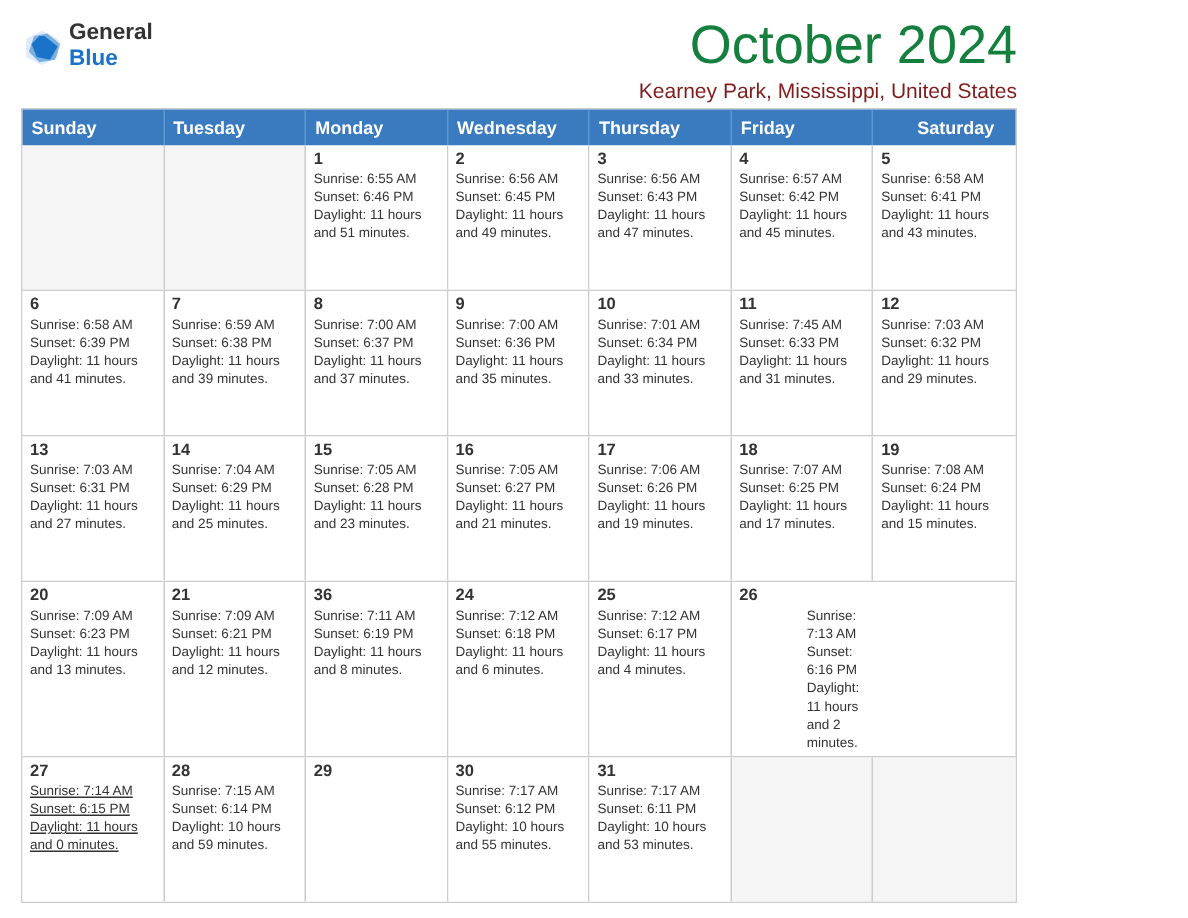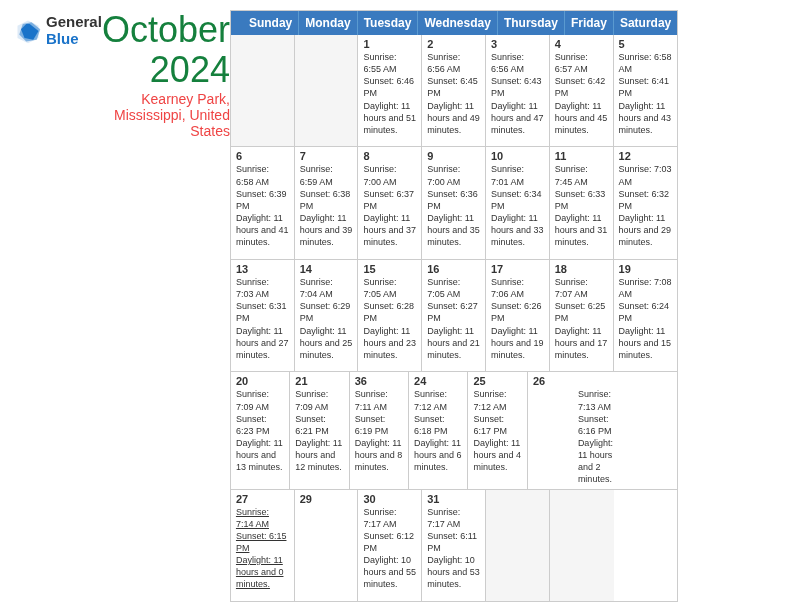--- a/index.html
+++ b/index.html
@@ -8,21 +8,21 @@
       height: 612px;
       font-family: Arial, Helvetica, sans-serif;
       background: #fff;
       overflow: hidden;
     }
     .page {
       width: 692px;
       height: 612px;
       padding: 10px 14px 10px 14px;
       display: flex;
-      flex-direction: row;
+      flex-direction: column;
     }
     .header {
       display: flex;
       align-items: flex-start;
       justify-content: space-between;
       margin-bottom: 4px;
     }
     .logo {
       display: flex;
       align-items: center;
@@ -52,44 +52,43 @@
       text-align: right;
     }
     .month-title {
       font-size: 36px;
       font-weight: normal;
       color: #15803d;
       line-height: 1.1;
     }
     .location {
       font-size: 14px;
-      color: #ef4444;
+      color: #7f1d1d;
       margin-top: 2px;
     }
     .calendar {
       flex: 1;
       display: flex;
       flex-direction: column;
       border: 1px solid #ccc;
     }
     .cal-header {
       display: grid;
       grid-template-columns: repeat(7, 1fr);
       background: #3a7abf;
-      padding-left: 12px;
     }
     .cal-header-cell {
       color: #fff;
       font-size: 12px;
       font-weight: bold;
       padding: 5px 6px;
       text-align: left;
       border-right: 1px solid #5a9ad0;
     }
-    .cal-header-cell:last-child { border-right: none; }
+    .cal-header-cell:last-child { border-right: none; margin-left: 23px; }
     .cal-body {
       display: flex;
       flex-direction: column;
       flex: 1;
     }
     .cal-row {
       display: grid;
       grid-template-columns: repeat(7, 1fr);
       flex: 1;
       border-bottom: 1px solid #ccc;
@@ -136,22 +135,22 @@
     </div>
     <div class="title-block">
       <div class="month-title">October 2024</div>
       <div class="location">Kearney Park, Mississippi, United States</div>
     </div>
   </div>
 
   <div class="calendar">
     <div class="cal-header">
     <div class="cal-header-cell">Sunday</div>
+        <div class="cal-header-cell">Tuesday</div>
         <div class="cal-header-cell">Monday</div>
-        <div class="cal-header-cell">Tuesday</div>
         <div class="cal-header-cell">Wednesday</div>
         <div class="cal-header-cell">Thursday</div>
         <div class="cal-header-cell">Friday</div>
         <div class="cal-header-cell">Saturday</div>
       </div>
     <div class="cal-body">
     <div class="cal-row">
           <div class="cal-cell empty"></div>
           <div class="cal-cell empty"></div>
           <div class="cal-cell">
@@ -312,20 +311,26 @@
           </div>
         </div>
         <div class="cal-row">
           <div class="cal-cell">
             <div class="day-num">27</div>
             <div class="cell-info" style="white-space: pre-line; text-decoration: underline;">Sunrise: 7:14 AM
 Sunset: 6:15 PM
 Daylight: 11 hours and 0 minutes.</div>
           </div>
           <div class="cal-cell">
+            <div class="day-num">28</div>
+            <div class="cell-info" style="white-space: pre-line;">Sunrise: 7:15 AM
+Sunset: 6:14 PM
+Daylight: 10 hours and 59 minutes.</div>
+          </div>
+          <div class="cal-cell">
             <div class="day-num">29</div>
           </div>
           <div class="cal-cell">
             <div class="day-num">30</div>
             <div class="cell-info" style="white-space: pre-line;">Sunrise: 7:17 AM
 Sunset: 6:12 PM
 Daylight: 10 hours and 55 minutes.</div>
           </div>
           <div class="cal-cell">
             <div class="day-num">31</div>

